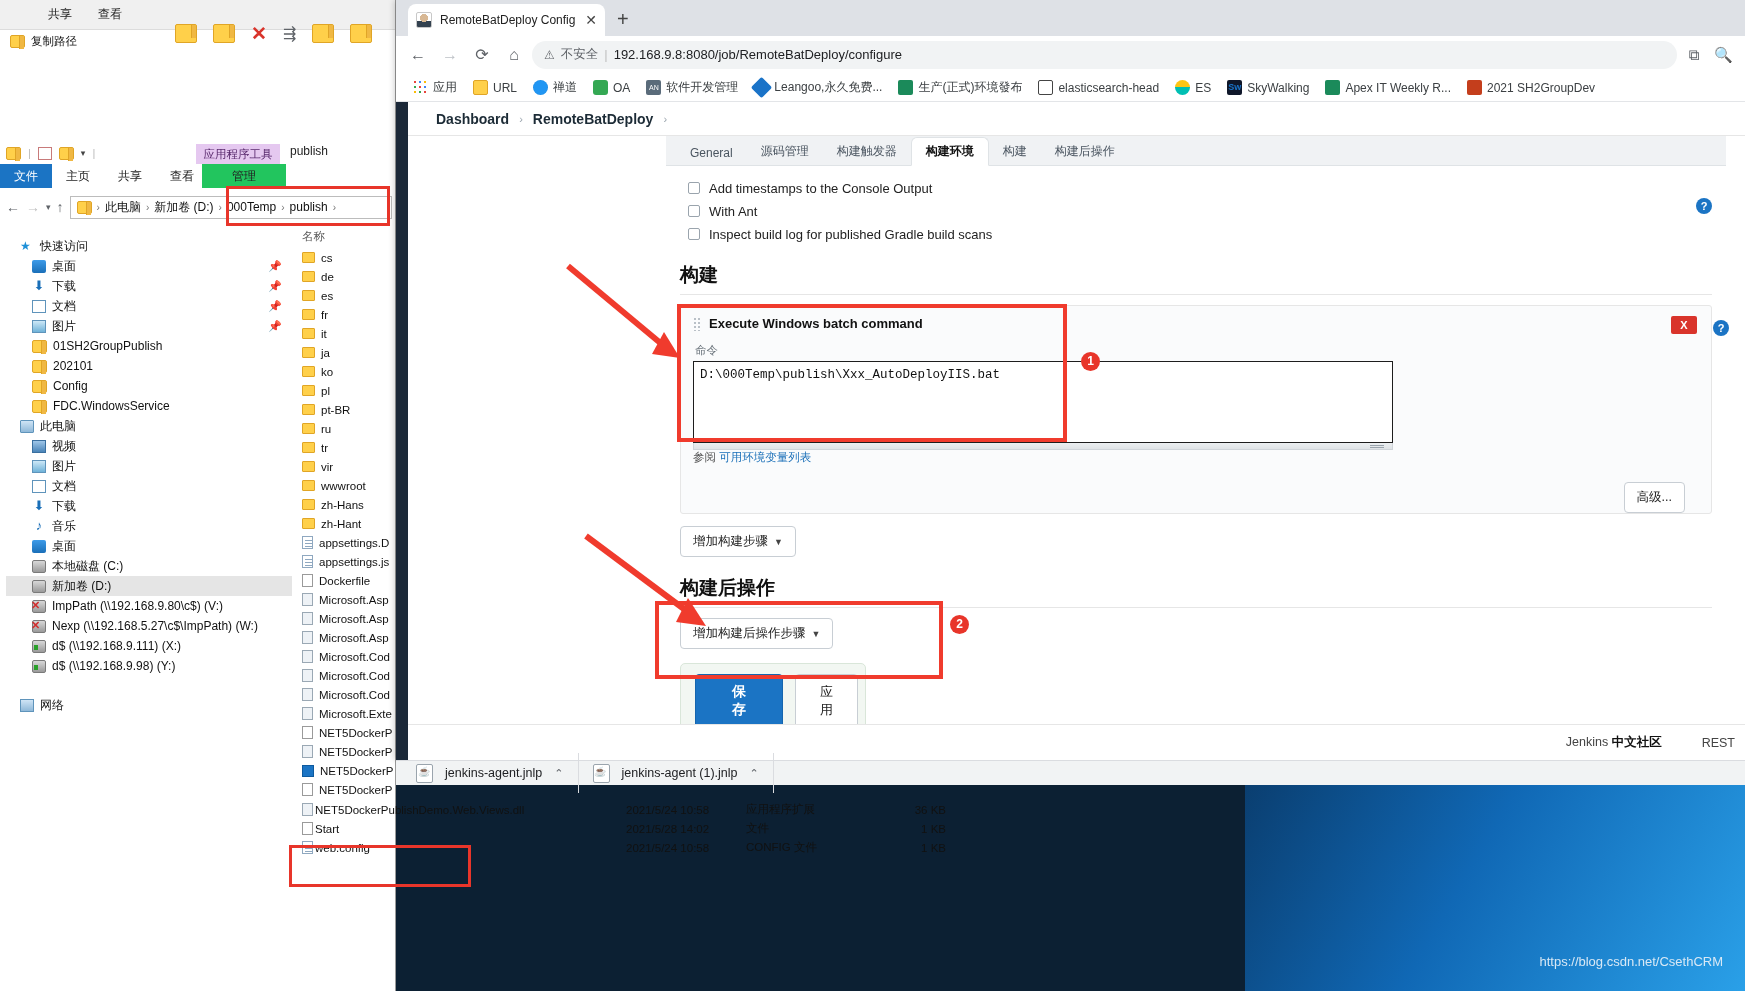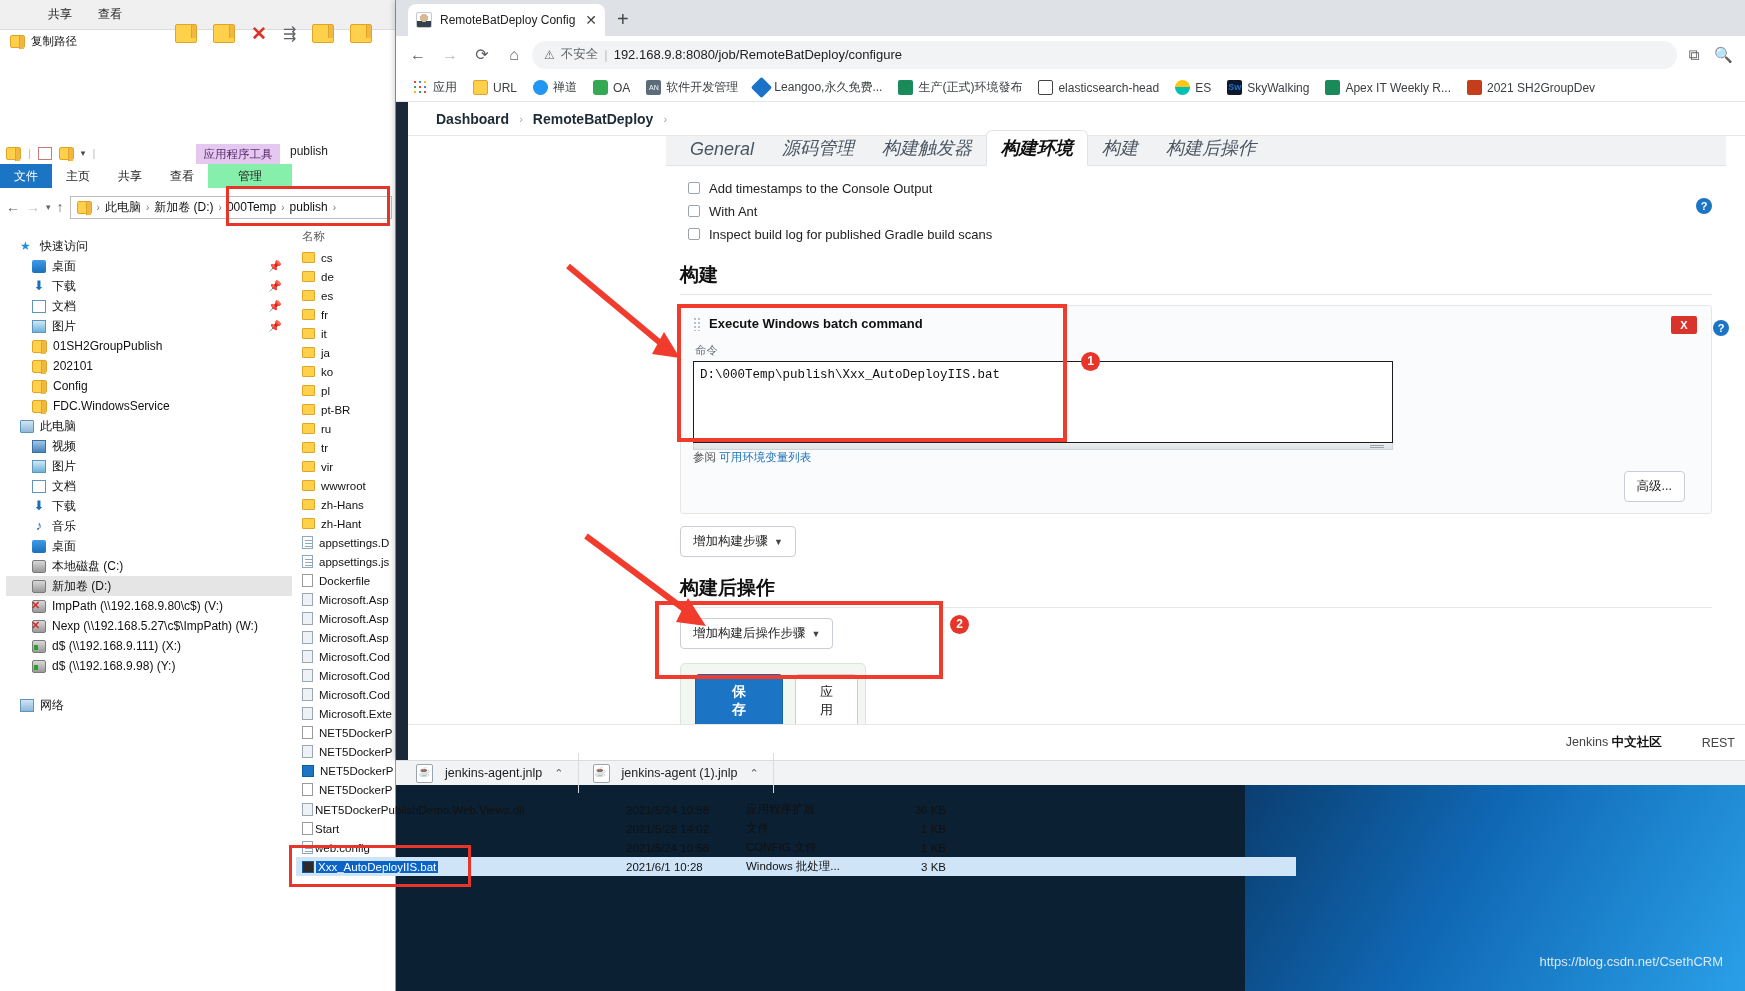--- a/index.html
+++ b/index.html
@@ -82,22 +82,22 @@
   #ribbon-tabs .rt { padding:3px 14px; color:#222; display:flex;align-items:center; }
   #ribbon-tabs .rt.active { background:#1b74c4; color:#fff; }
   #ribbon-apptools {
     position:absolute; left:196px; top:144px; width:84px; height:20px;
     background:#e5c8f0; color:#5a2a6e; font-size:11.5px; text-align:center; line-height:20px;
   }
   #ribbon-publish {
     position:absolute; left:290px; top:144px; font-size:12px; color:#222;
   }
   #ribbon-manage {
-    position:absolute; left:208px; top:164px; width:84px; height:24px;
-    background:#86efac; color:#222; font-size:12px; text-align:center; line-height:24px;
+    position:absolute; left:202px; top:164px; width:84px; height:24px;
+    background:#22c55e; color:#222; font-size:12px; text-align:center; line-height:24px;
   }
 
   
   #addrbar {
     position:absolute; left:6px; top:194px; width:386px; height:26px;
     display:flex; align-items:center; font-size:12px; gap:6px;
   }
   #addr-input {
     flex:1; height:23px; border:1px solid #bcbcbc; background:#fff;
     display:flex; align-items:center; gap:5px; padding:0 6px; font-size:12px; color:#111;
@@ -254,23 +254,22 @@
   #config-panel {
     position:absolute; left:270px; top:34px; width:1060px; height:620px;
     background:#fff;
   }
   #tabbar {
     display:flex; align-items:flex-end; gap:0; height:30px;
     background:#f0f2f4; border-bottom:1px solid #dfe3e6;
     padding-left:10px;
   }
   .cfg-tab {
-    padding:5px 14px; font-size:18px; color:#4a5560; cursor:pointer;
+    padding:5px 14px; font-size:12px; color:#4a5560; cursor:pointer;
     border-radius:6px 6px 0 0;
-    font-style:italic;
   }
   .cfg-tab.active { background:#fff; color:#111; font-weight:bold; border:1px solid #dfe3e6; border-bottom:1px solid #fff; margin-bottom:-1px; }
 
   #cfg-content { padding:12px 14px 0 14px; font-size:13px; color:#222; }
   .chk-row { display:flex; align-items:center; gap:9px; height:20px; margin-bottom:3px;margin-left:8px; }
   .chk { width:12px;height:12px;border:1px solid #9aa4ad;border-radius:2px;background:#fff;flex:0 0 12px; }
   .sec-title { font-size:19px; font-weight:bold; color:#111; margin:18px 0 6px 0; }
   .sec-rule { height:1px; background:#e6e6e6; margin-bottom:10px; }
 
   #build-block {
@@ -681,29 +680,20 @@
   </div>
   <div class="detail-row">
     <span class="dr-name">
         <span class="f-ico-cfg"></span>
         <span>web.config</span>
       </span>
     <span class="dr-date">2021/5/24 10:58</span>
     <span class="dr-type">CONFIG 文件</span>
     <span class="dr-size">1 KB</span>
   </div>
-  <div class="detail-row sel" style="background:#cfe4f7;">
-    <span class="dr-name">
-        <span class="f-ico-exe" style="background:#2b2b2b;"></span>
-        <span class="sel-name">Xxx_AutoDeployIIS.bat</span>
-      </span>
-    <span class="dr-date">2021/6/1 10:28</span>
-    <span class="dr-type">Windows 批处理...</span>
-    <span class="dr-size">3 KB</span>
-  </div>
 </div>
 <div id="file-red-box"></div>
 
 <div id="chrome">
 
   <div id="chrome-tabstrip">
     <div id="chrome-tab">
       <span class="favicon"></span>
       <span class="tab-title">RemoteBatDeploy Config [Jen</span>
       <span class="tab-close">✕</span>
@@ -824,21 +814,21 @@
             <span>Execute Windows batch command</span>
           </div>
           <div class="field-label">命令</div>
           <textarea id="cmd-textarea" style="">D:\000Temp\publish\Xxx_AutoDeployIIS.bat</textarea>
           <div id="resize-handle"></div>
           <div class="help-ref">
             <span>参阅</span>
             <a href="#">可用环境变量列表</a>
           </div>
           <div style="position:relative;height:34px;">
-            <button class="btn" id="adv-btn" style="top:6px;">高级...</button>
+            <button class="btn" id="adv-btn" style="top:17px;">高级...</button>
           </div>
         </div>
 
         <div style="margin-top:12px;">
           <button class="btn">
             <span>增加构建步骤</span>
             <span class="caret">▼</span>
           </button>
         </div>
 

